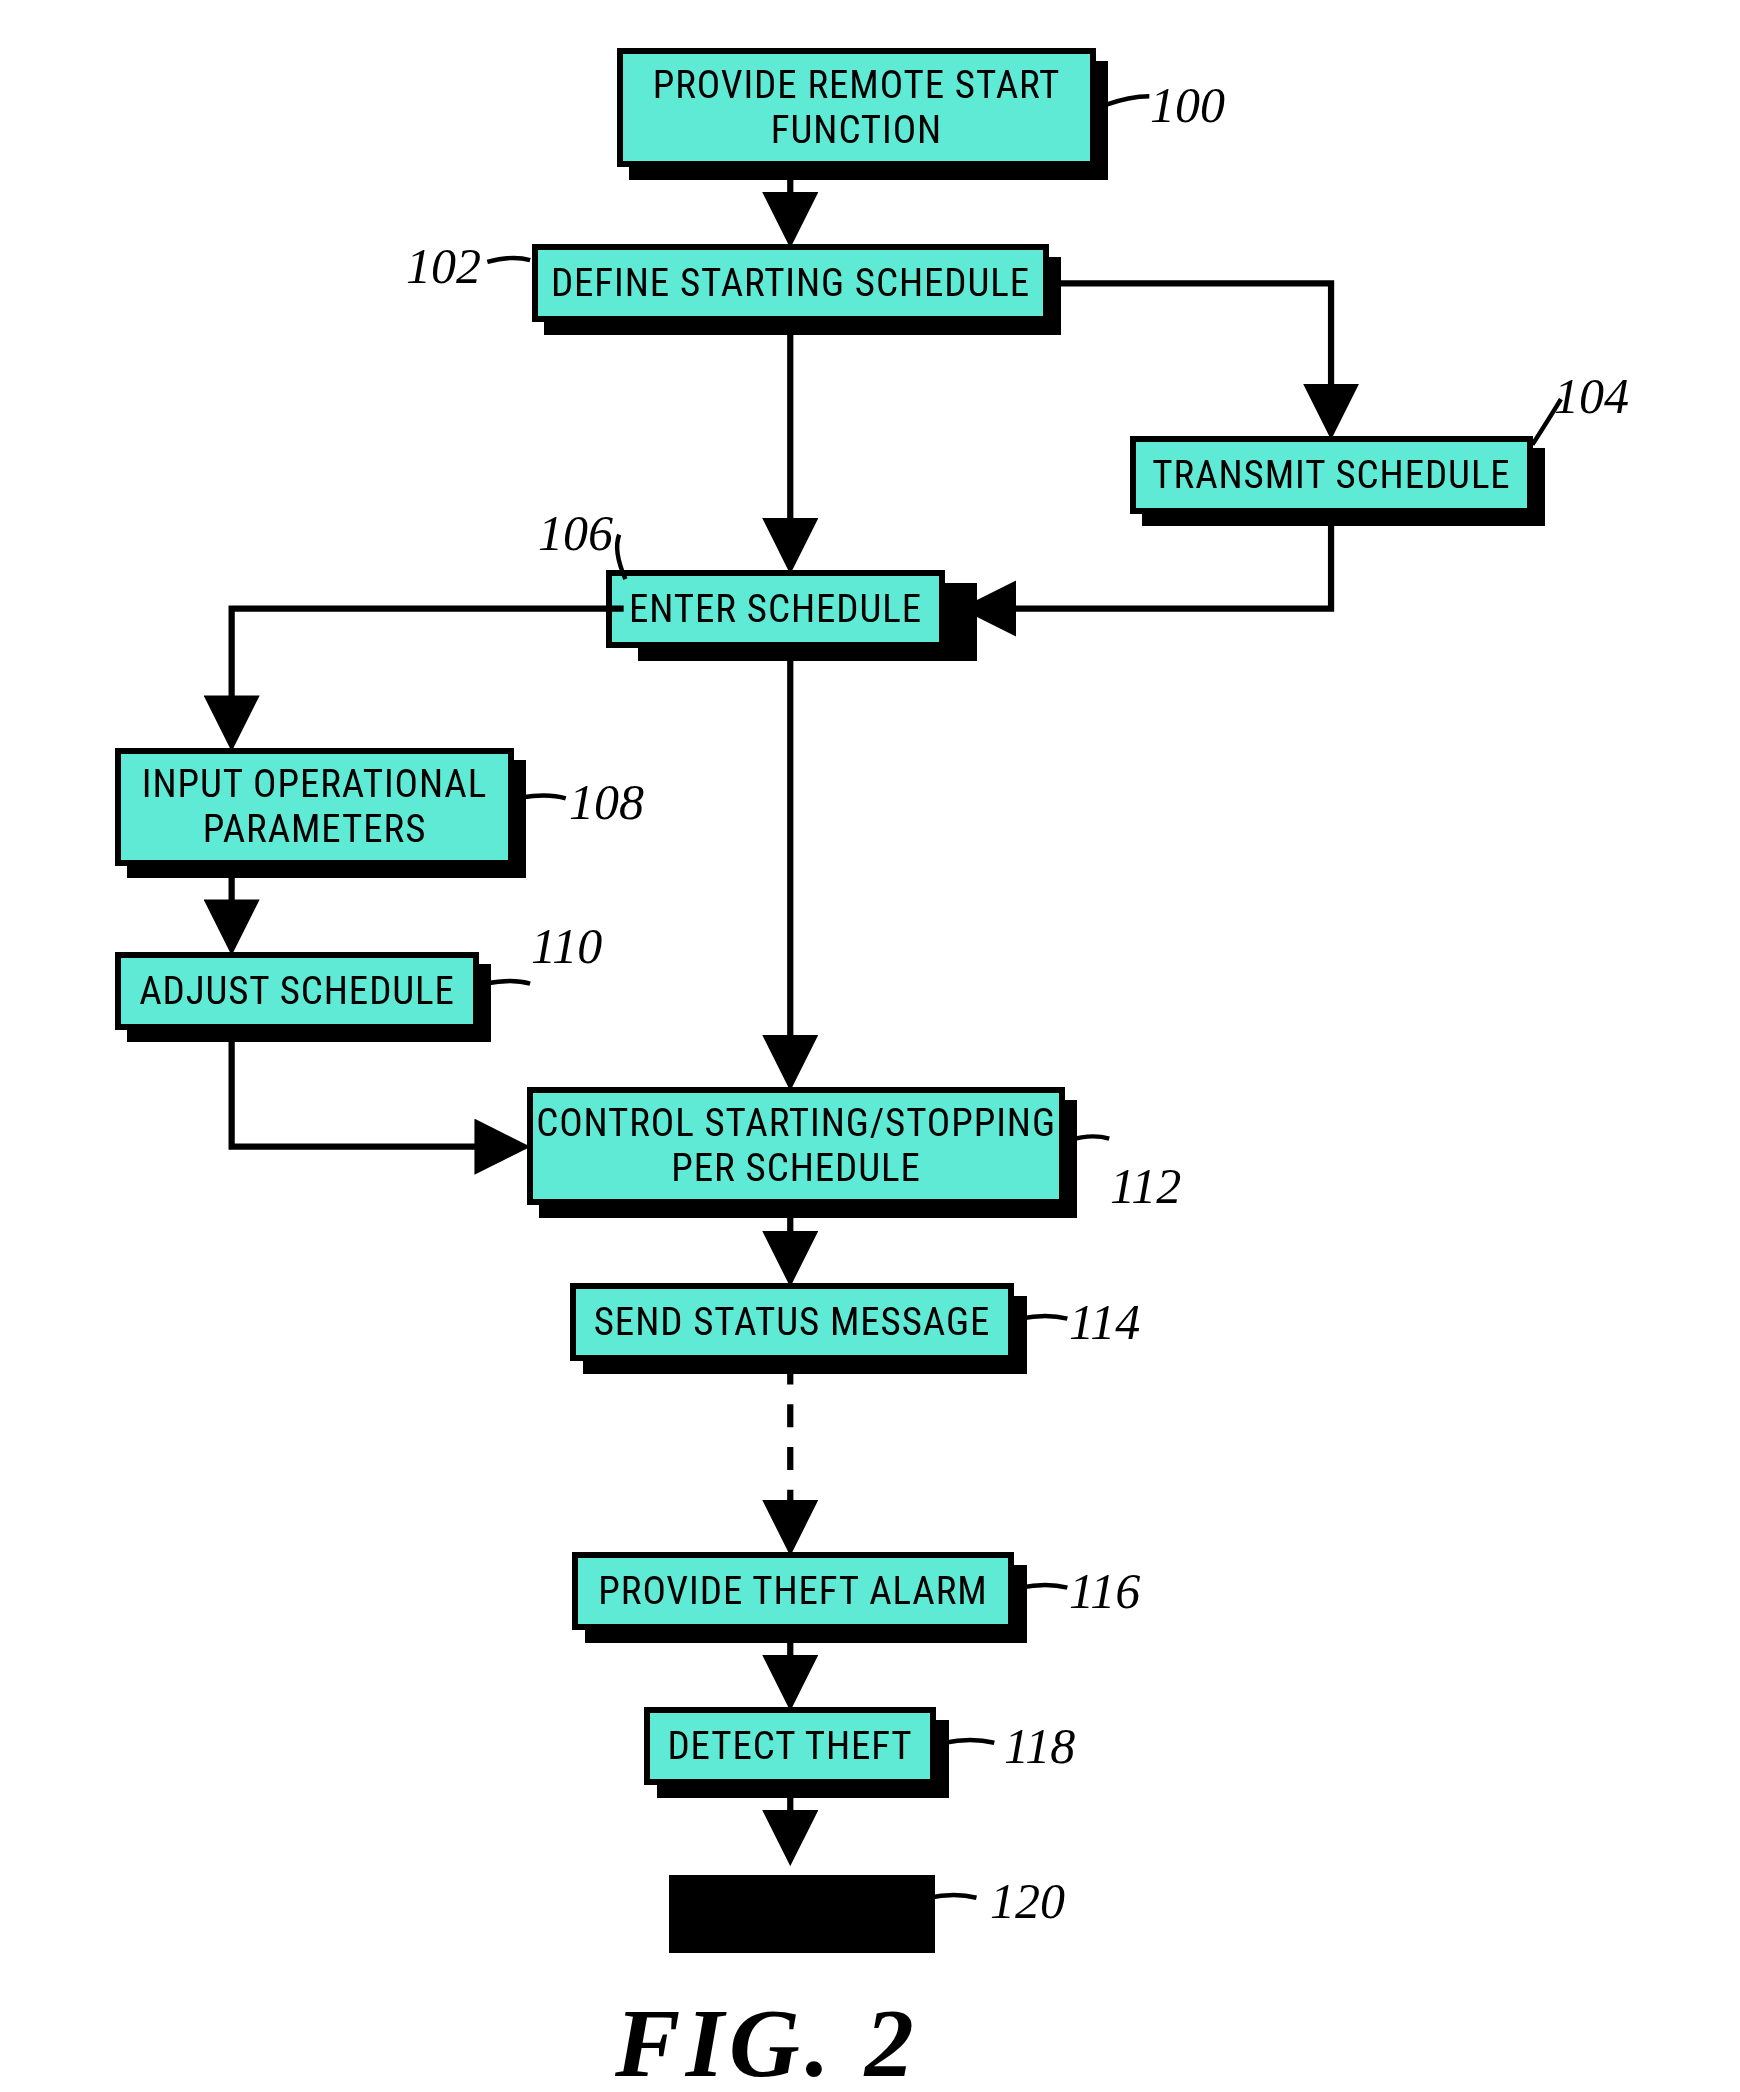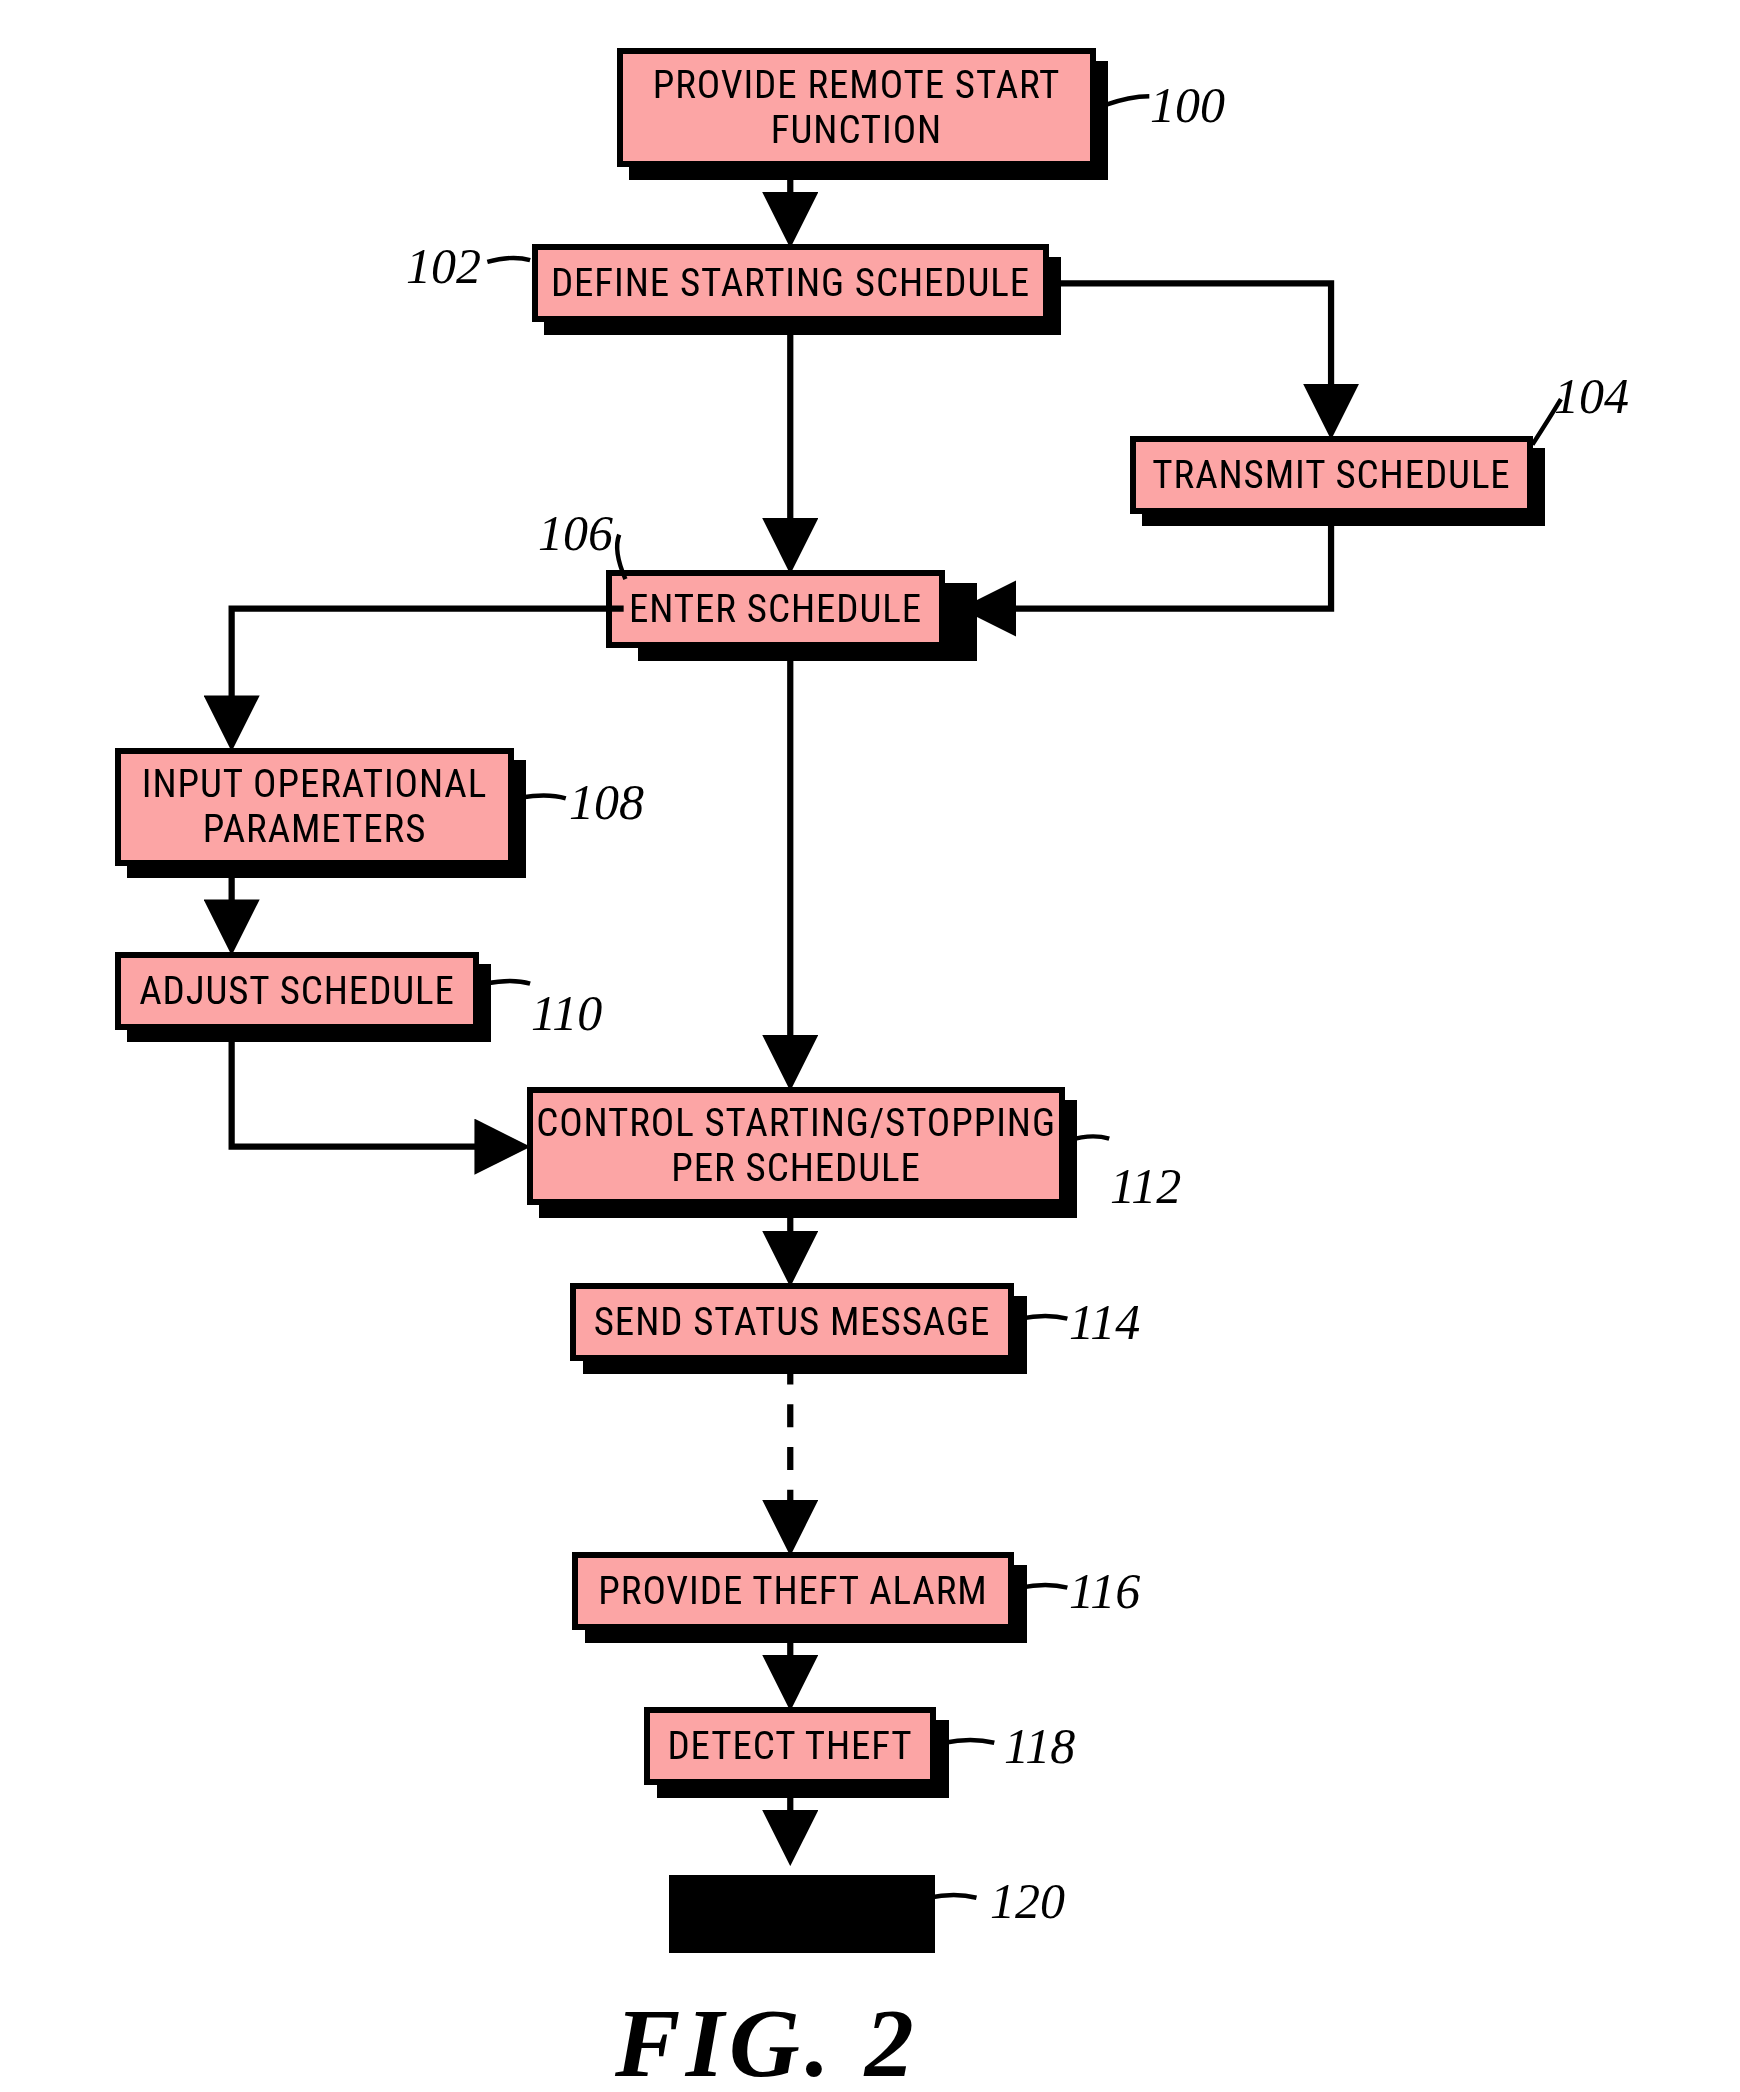--- a/index.html
+++ b/index.html
@@ -11,21 +11,21 @@
   #stage {
     position: relative;
     width: 1740px;
     height: 2092px;
     background: #fff;
   }
   .box {
     position: absolute;
     box-sizing: border-box;
     border: 6.2px solid #000;
-    background: #fca5a5;
+    background: #5eead4;
     text-align: center;
     display: flex;
     align-items: center;
     justify-content: center;
     font-weight: 400;
     letter-spacing: 0.9px;
     white-space: pre;
     line-height: 1.15;
     font-size: 39px;
     font-stretch: condensed;
@@ -80,21 +80,21 @@
   <div class="box" style="left:606px; top:570px; width:339px; height:78px;">ENTER SCHEDULE</div>
   <div class="ref" style="left:538px; top:504px;">106</div>
 
   <div class="shadow" style="left:127px; top:760px; width:399px; height:118px;"></div>
   <div class="box" style="left:115px; top:748px; width:399px; height:118px;">INPUT OPERATIONAL
 PARAMETERS</div>
   <div class="ref" style="left:569px; top:773px;">108</div>
 
   <div class="shadow" style="left:127px; top:964px; width:364px; height:78px;"></div>
   <div class="box" style="left:115px; top:952px; width:364px; height:78px;">ADJUST SCHEDULE</div>
-  <div class="ref" style="left:531px; top:984px;">110</div>
+  <div class="ref" style="left:531px; top:917px;">110</div>
 
   <div class="shadow" style="left:539px; top:1100px; width:538px; height:118px;"></div>
   <div class="box" style="left:527px; top:1087px; width:538px; height:118px;">CONTROL STARTING/STOPPING
 PER SCHEDULE</div>
   <div class="ref" style="left:1110px; top:1112px;margin-top:45px;">112</div>
 
   <div class="shadow" style="left:583px; top:1296px; width:444px; height:78px;"></div>
   <div class="box" style="left:570px; top:1283px; width:444px; height:78px;text-align:center;">SEND STATUS MESSAGE</div>
   <div class="ref" style="left:1069px; top:1293px;">114</div>
 

